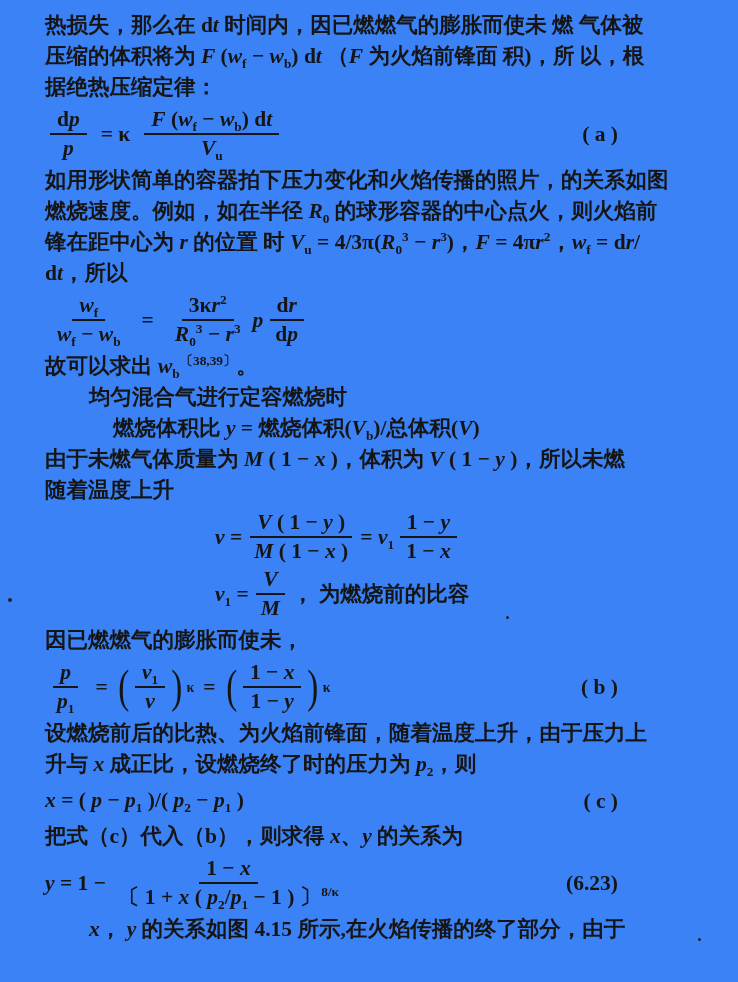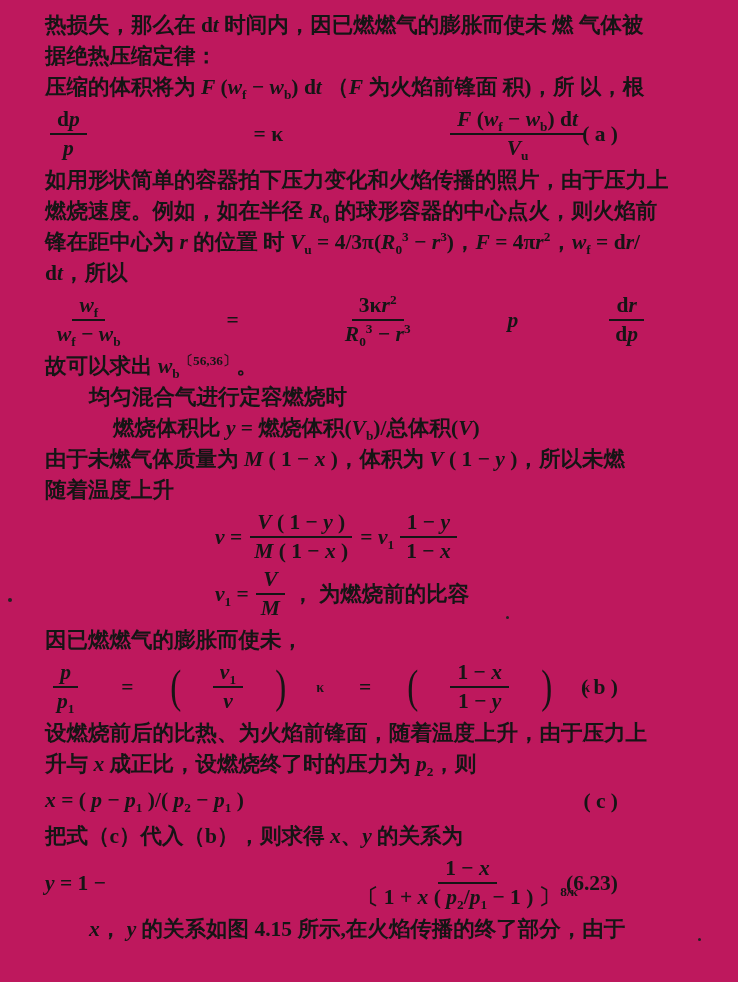--- a/index.html
+++ b/index.html
@@ -4,21 +4,21 @@
 <style>
   html, body { margin:0; padding:0; }
   body {
     width:738px; height:982px; overflow:hidden;
     background:#ffffff;
   }
   .page {
     position:relative; box-sizing:border-box;
     width:738px; height:982px;
     padding:10px 28px 0 45px;
-    background:#be185d;
+    background:#3b82f6;
     color:#151515;
     font-family:"Liberation Serif","DejaVu Serif",serif;
     font-weight:700;
     font-size:21.5px;
     line-height:31px;
     overflow:hidden;
   }
   .ln { margin:0; white-space:nowrap; }
   .indent1 { padding-left:44px; }
   .indent2 { padding-left:68px; }
@@ -27,56 +27,56 @@
   
   .frac {
     display:inline-flex; flex-direction:column; align-items:center;
     text-align:center; vertical-align:middle; margin:0 5px;
     line-height:23px;
   }
   .frac .num { display:block; padding:0 7px 2px; border-bottom:2px solid #151515; }
   .frac .den { display:block; padding:2px 7px 0; }
   
   .eq {
-    position:relative; display:flex; align-items:center; justify-content:space-between;
+    position:relative; display:flex; align-items:center; justify-content:flex-start;
     margin:5px 0; padding-right:120px; white-space:nowrap;
   }
   .eq.left { justify-content:flex-start; padding-left:170px; padding-right:0; }
   .eq .op { margin:0 9px; }
   .eq-label { position:absolute; right:92px; top:50%; transform:translateY(-50%); font-weight:700; }
   .bp {
     display:inline-block; font-size:46px; font-weight:400; line-height:0.85;
     transform:scaleX(0.72); margin:0 -1px;
   }
   .kx { font-size:14px; vertical-align:22px; margin-left:3px; }
   .speck { position:absolute; background:#222; border-radius:50%; }
 </style>
 </head>
 <body>
 
 <div class="page">
 
   <p class="ln">热损失，那么在 d<i>t</i> 时间内，因已燃燃气的膨胀而使未 燃 气体被</p>
+  <p class="ln">压缩的体积将为 <i>F</i> (<i>w</i><sub>f</sub> − <i>w</i><sub>b</sub>) d<i>t</i> （<i>F</i> 为火焰前锋面 积)，所 以，根</p>
   <p class="ln">据绝热压缩定律：</p>
-  <p class="ln">压缩的体积将为 <i>F</i> (<i>w</i><sub>f</sub> − <i>w</i><sub>b</sub>) d<i>t</i> （<i>F</i> 为火焰前锋面 积)，所 以，根</p>
 
   <div class="eq">
     <span class="frac">
       <span class="num">d<i>p</i></span>
       <span class="den"><i>p</i></span>
     </span>
     <span class="op">= κ</span>
     <span class="frac">
       <span class="num"><i>F</i> (<i>w</i><sub>f</sub> − <i>w</i><sub>b</sub>) d<i>t</i></span>
       <span class="den"><i>V</i><sub>u</sub></span>
     </span>
     <span class="eq-label">( a )</span>
   </div>
 
-  <p class="ln">如用形状简单的容器拍下压力变化和火焰传播的照片，由于压力上</p>
+  <p class="ln">如用形状简单的容器拍下压力变化和火焰传播的照片，的关系如图</p>
   <p class="ln">燃烧速度。例如，如在半径 <i>R</i><sub>0</sub> 的球形容器的中心点火，则火焰前</p>
   <p class="ln">锋在距中心为 <i>r</i> 的位置 时 <i>V</i><sub>u</sub> = 4/3π(<i>R</i><sub>0</sub><sup>3</sup> − <i>r</i><sup>3</sup>)，<i>F</i> = 4π<i>r</i><sup>2</sup>，<i>w</i><sub>f</sub> = d<i>r</i>/</p>
   <p class="ln">d<i>t</i>，所以</p>
 
   <div class="eq" style="padding-right:60px;">
     <span class="frac">
       <span class="num"><i>w</i><sub>f</sub></span>
       <span class="den"><i>w</i><sub>f</sub> − <i>w</i><sub>b</sub></span>
     </span>
     <span class="op">=</span>
@@ -84,21 +84,21 @@
       <span class="num">3κ<i>r</i><sup>2</sup></span>
       <span class="den"><i>R</i><sub>0</sub><sup>3</sup> − <i>r</i><sup>3</sup></span>
     </span>
     <span><i>p</i></span>
     <span class="frac">
       <span class="num">d<i>r</i></span>
       <span class="den">d<i>p</i></span>
     </span>
   </div>
 
-  <p class="ln">故可以求出 <i>w</i><sub>b</sub><sup>〔56,36〕</sup>。</p>
+  <p class="ln">故可以求出 <i>w</i><sub>b</sub><sup>〔38,39〕</sup>。</p>
   <p class="ln indent1">均匀混合气进行定容燃烧时</p>
   <p class="ln indent2">燃烧体积比 <i>y</i> = 燃烧体积(<i>V</i><sub>b</sub>)/总体积(<i>V</i>)</p>
   <p class="ln">由于未燃气体质量为 <i>M</i> ( 1 − <i>x</i> )，体积为 <i>V</i> ( 1 − <i>y</i> )，所以未燃</p>
   <p class="ln">随着温度上升</p>
 
   <div class="eq left">
     <span><i>v</i> =</span>
     <span class="frac">
       <span class="num"><i>V</i> ( 1 − <i>y</i> )</span>
       <span class="den"><i>M</i> ( 1 − <i>x</i> )</span>

